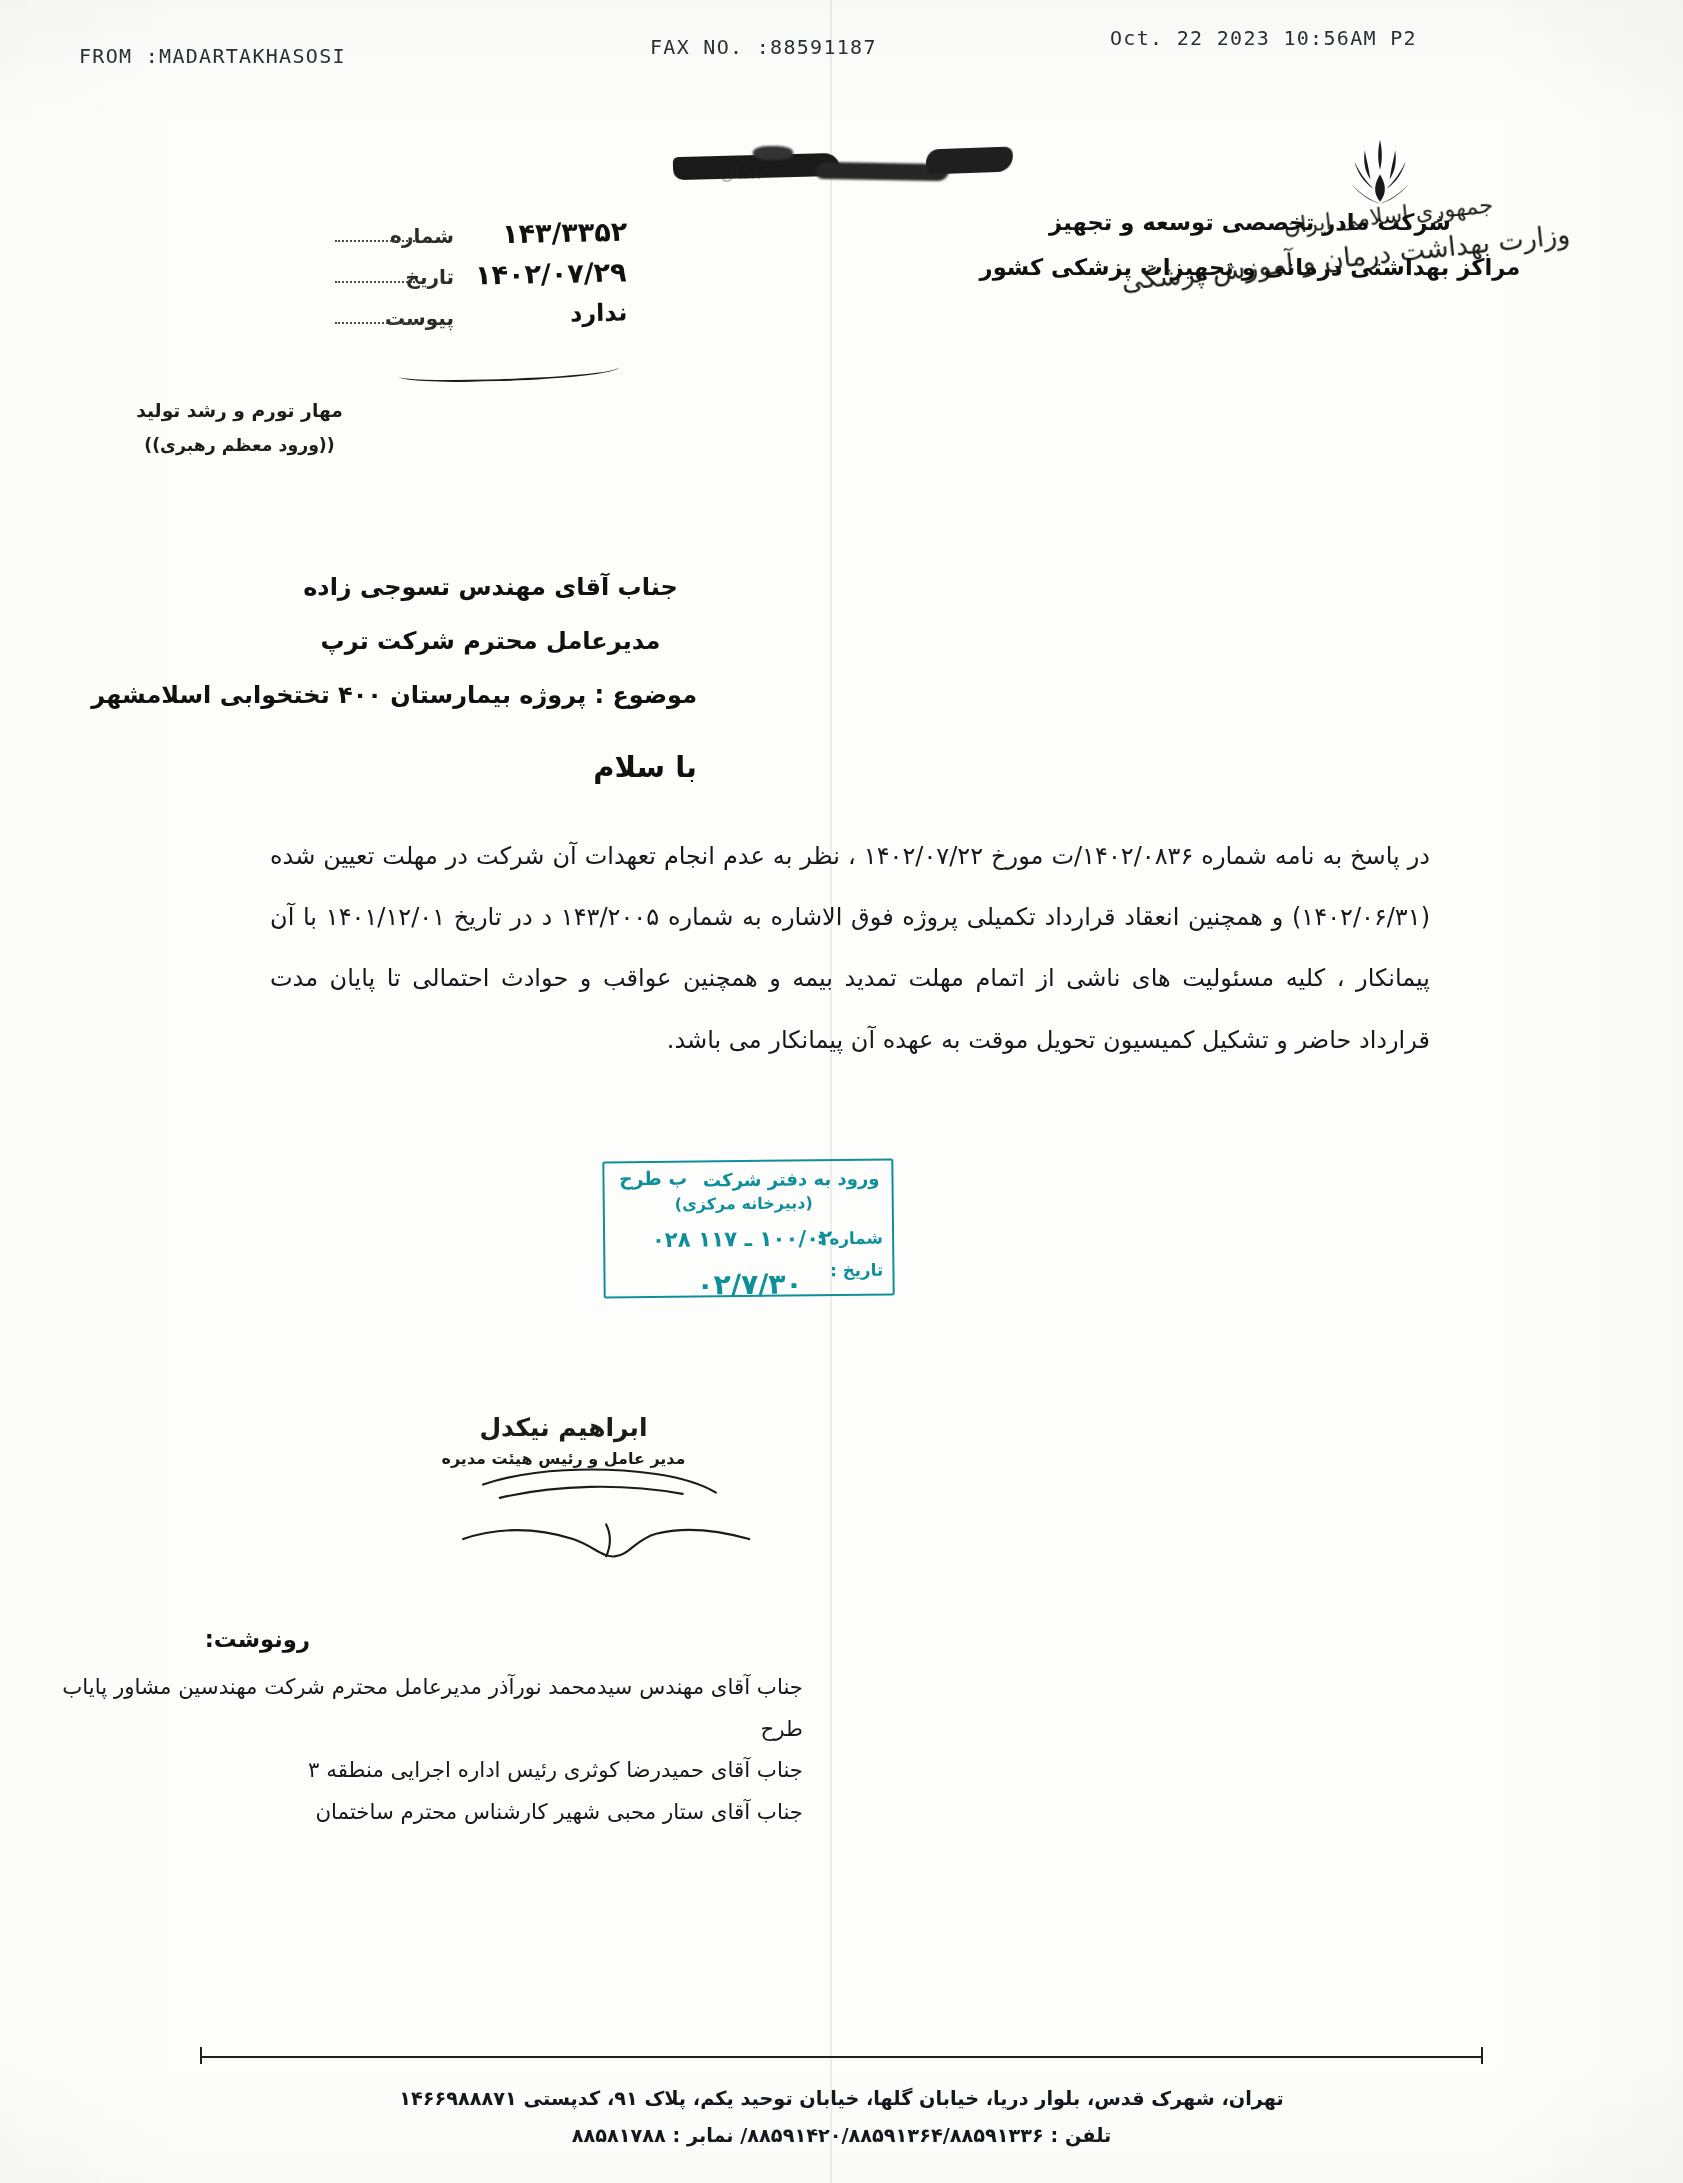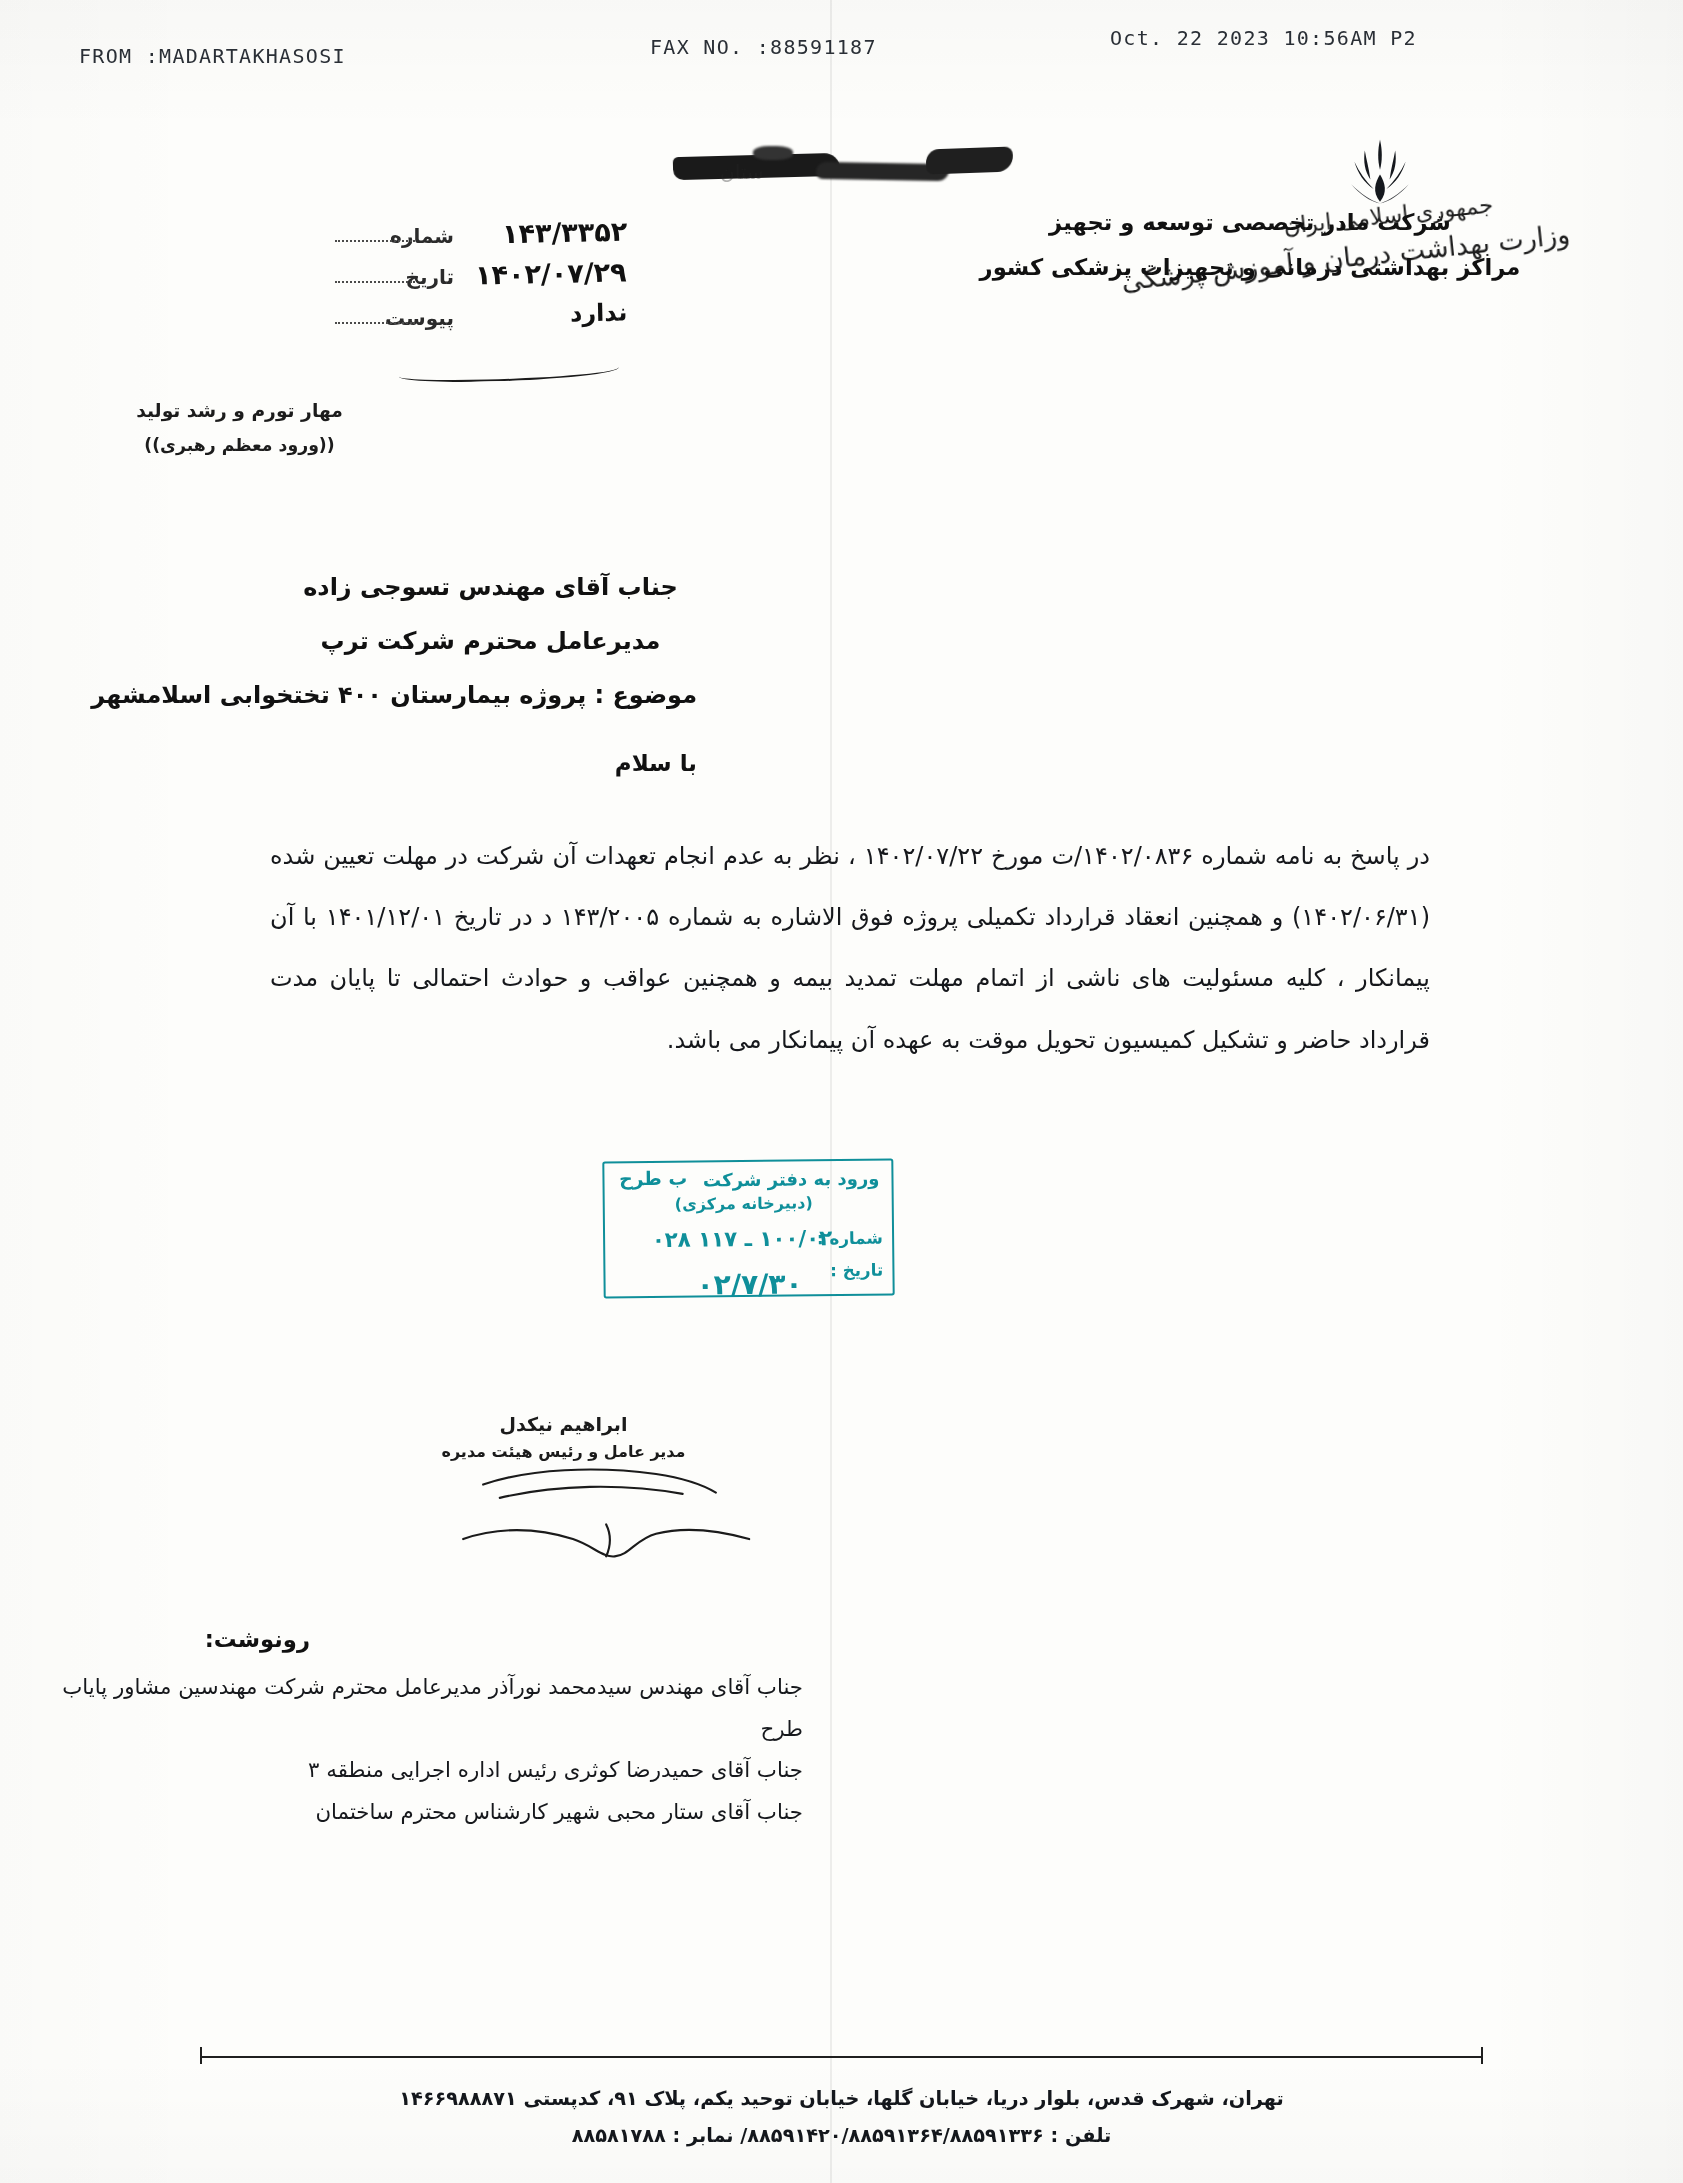--- a/index.html
+++ b/index.html
@@ -229,21 +229,21 @@
     font-size: 24px;
     font-weight: 700;
     line-height: 2.25;
     color: #111;
   }
   .addressee .subject { white-space: nowrap; }
   .greeting {
     position: absolute;
     right: 986px;
     top: 750px;
-    font-size: 23px;
+    font-size: 29px;
     font-weight: 700;
     color: #111;
     direction: rtl;
   }
 
   
   .body-text {
     position: absolute;
     right: 253px;
     top: 826px;
@@ -299,21 +299,21 @@
   
   .signature {
     position: absolute;
     right: 953px;
     top: 1413px;
     width: 333px;
     text-align: center;
     direction: rtl;
   }
   .signature .sig-name {
-    font-size: 19px; font-weight: 700; color: #1b1b1b;
+    font-size: 25px; font-weight: 700; color: #1b1b1b;
   }
   .signature .sig-title {
     font-size: 16px; font-weight: 700; color: #1b1b1b; margin-top: 6.7px;
   }
   .sig-scribble {
     position: absolute;
     right: 900px;
     top: 1446px;
     width: 347px;
     height: 133px;

